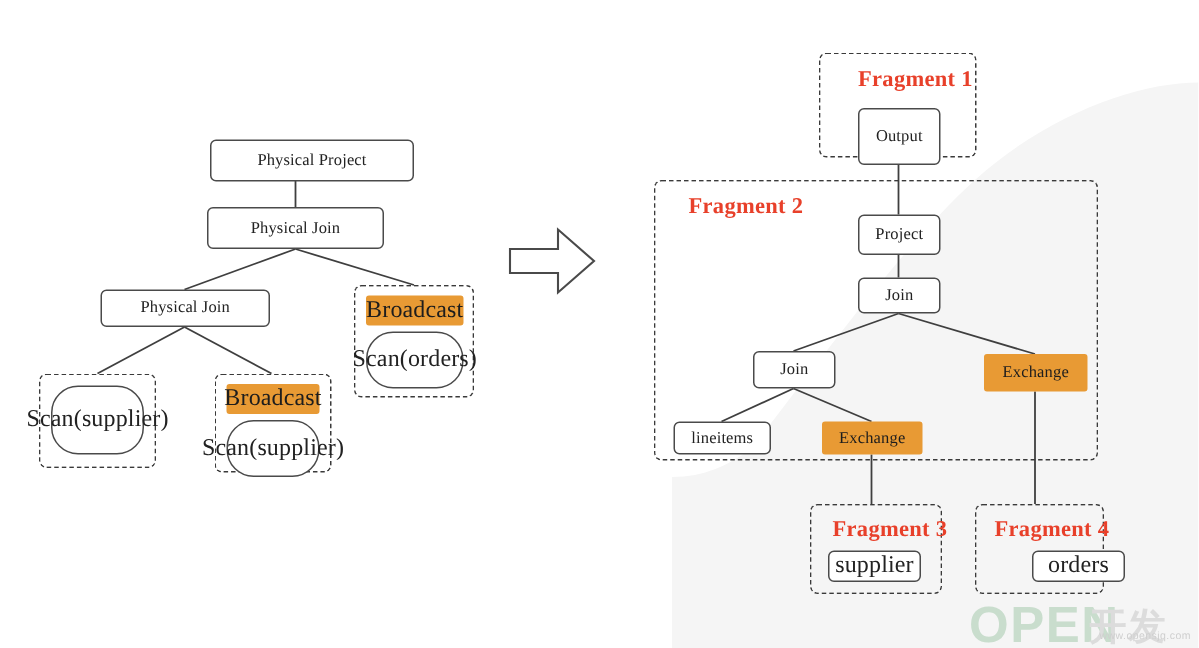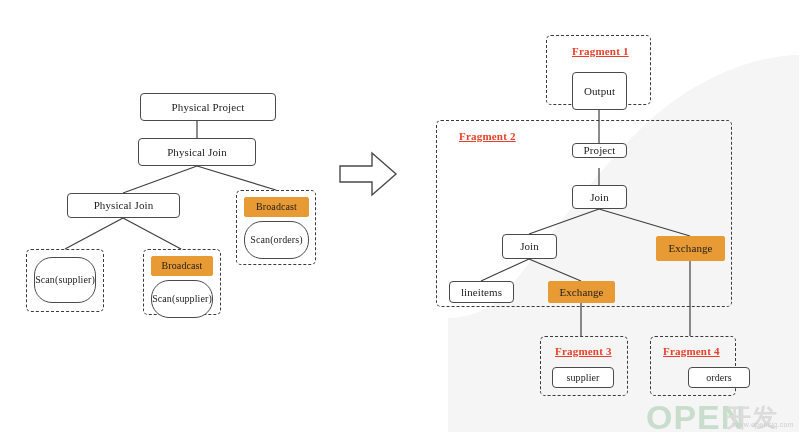--- a/index.html
+++ b/index.html
@@ -13,29 +13,29 @@
   .node{
     position:absolute;box-sizing:border-box;
     border:1.3px solid #4a4a4a;border-radius:4px;background:#ffffff;
     display:flex;align-items:center;justify-content:center;text-align:center;
     font-size:11px;line-height:1.15;color:#222;
     letter-spacing:.1px;
   }
   .node.orange{
     background:#e89a34;border:1.1px solid #e89a34;border-radius:2px;color:#1d1d1d;
   }
-  .node.small{font-size:10px;}
+  .node.small{font-size:16px;}
   .twoline{flex-direction:row;border-radius:18px;}
   .frag{
     position:absolute;box-sizing:border-box;
     border:1.6px dashed #3a3a3a;border-radius:5px;background:transparent;
   }
   .fraglabel{
-    position:absolute;color:#e8402a;font-weight:bold;font-size:11px;
-    letter-spacing:.2px;white-space:nowrap;text-decoration:underline;
+    position:absolute;color:#e8402a;font-weight:bold;font-size:15px;
+    letter-spacing:.2px;white-space:nowrap;
   }
   .wm{
     position:absolute;user-select:none;pointer-events:none;
     font-family:"Liberation Sans","DejaVu Sans",sans-serif;
   }
   .wm-open{font-size:34px;font-weight:bold;color:#c9ddcd;letter-spacing:1px;}
   .wm-cn{font-size:25px;font-weight:bold;color:#dcdcdc;letter-spacing:1px;}
   .wm-url{font-size:7px;color:#cfcfcf;letter-spacing:.3px;}
 </style>
 </head>
@@ -117,21 +117,21 @@
 
   <div class="frag" style="left:546px;top:35px;width:105px;height:70px;"></div>
   <div class="fraglabel" style="left:572px;top:45px;">Fragment 1</div>
   <div class="node" style="left:572px;top:72px;width:55px;height:38px;">
     <span>Output</span>
   </div>
 
   <div class="frag" style="left:436px;top:120px;width:296px;height:187px;"></div>
   <div class="fraglabel" style="left:459px;top:130px;">Fragment 2</div>
 
-  <div class="node" style="left:572px;top:143px;width:55px;height:15px;">
+  <div class="node" style="left:572px;top:143px;width:55px;height:27px;">
     <span>Project</span>
   </div>
   <div class="node" style="left:572px;top:185px;width:55px;height:24px;">
     <span>Join</span>
   </div>
   <div class="node" style="left:502px;top:234px;width:55px;height:25px;">
     <span>Join</span>
   </div>
   <div class="node orange" style="left:656px;top:236px;width:69px;height:25px;">
     <span>Exchange</span>

